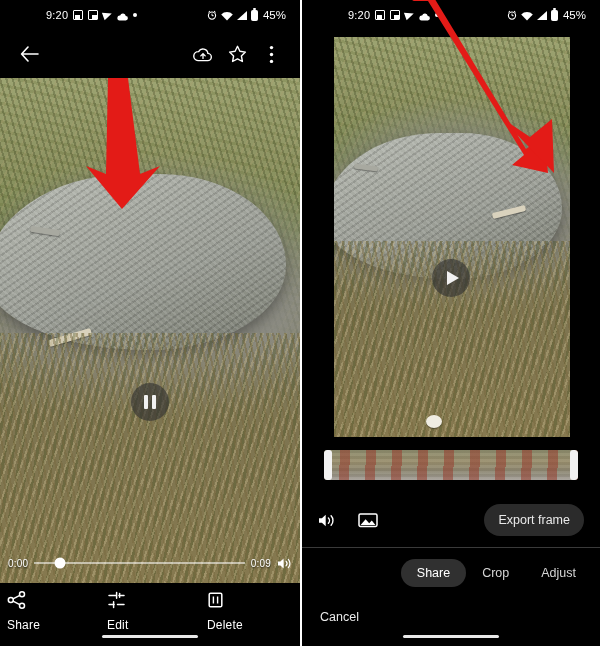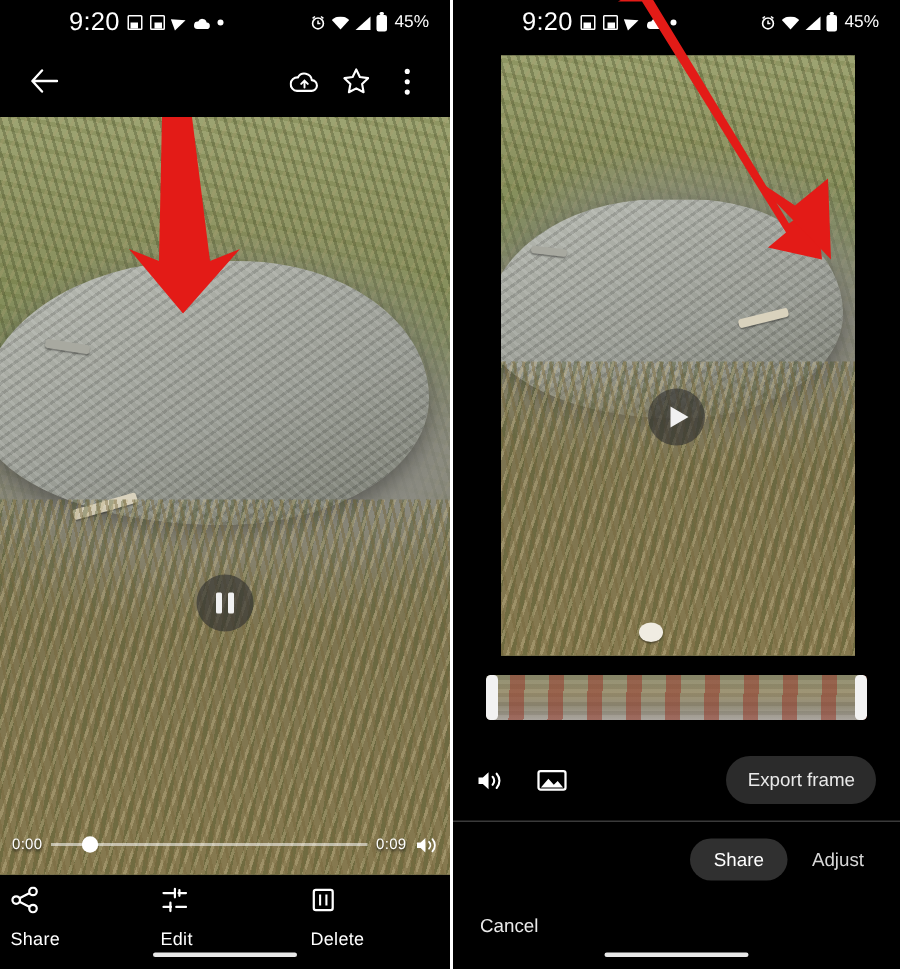--- a/index.html
+++ b/index.html
@@ -9,21 +9,21 @@
   .screens { display:flex; width:600px; height:646px; }
   .phone { position:relative; width:300px; height:646px; background:#000; overflow:hidden; }
   .phone.left  { }
   .phone.right { border-left:2px solid #ffffff; }
 
   
   .statusbar { position:relative; height:30px; background:#000; display:flex;
                align-items:center; color:#fff; font-size:11px; }
   .sb-left { position:absolute; left:46px; display:flex; align-items:center; gap:5px; }
   .sb-right{ position:absolute; right:14px; display:flex; align-items:center; gap:4px; }
-  .sb-time { font-size:17px; letter-spacing:.2px; font-weight:500; }
+  .sb-time { font-size:11px; letter-spacing:.2px; font-weight:500; }
   .sb-ico { width:10px; height:10px; display:inline-block; position:relative; }
   .ico-save  { border:1.4px solid #fff; border-radius:1px; }
   .ico-save:after { content:""; position:absolute; left:1px; bottom:0; width:5px; height:4px; background:#fff; }
   .ico-pic   { border:1.4px solid #fff; border-radius:1px; }
   .ico-pic:after { content:""; position:absolute; right:0.5px; bottom:0.5px; width:5px; height:4px; background:#fff; }
   .ico-send  { width:0; height:0; border-left:9px solid #fff;
                border-top:4.5px solid transparent; border-bottom:4.5px solid transparent;
                transform:rotate(-20deg); }
   .ico-cloudup { width:11px; height:8px; }
   .ico-dot { width:4px; height:4px; border-radius:50%; background:#fff; }
@@ -335,20 +335,21 @@
           </svg>
       </span>
       <span class="grow"></span>
       <span class="pill-export">Export frame</span>
     </div>
 
     <div class="divider"></div>
 
     <div class="tabs">
       <span class="tab active">Share</span>
+      <span class="tab">Crop</span>
       <span class="tab">Adjust</span>
     </div>
 
     <div class="footer">
       <span class="cancel">Cancel</span>
       <span class="grow"></span>
     </div>
 
     <div class="homebar"></div>
 

